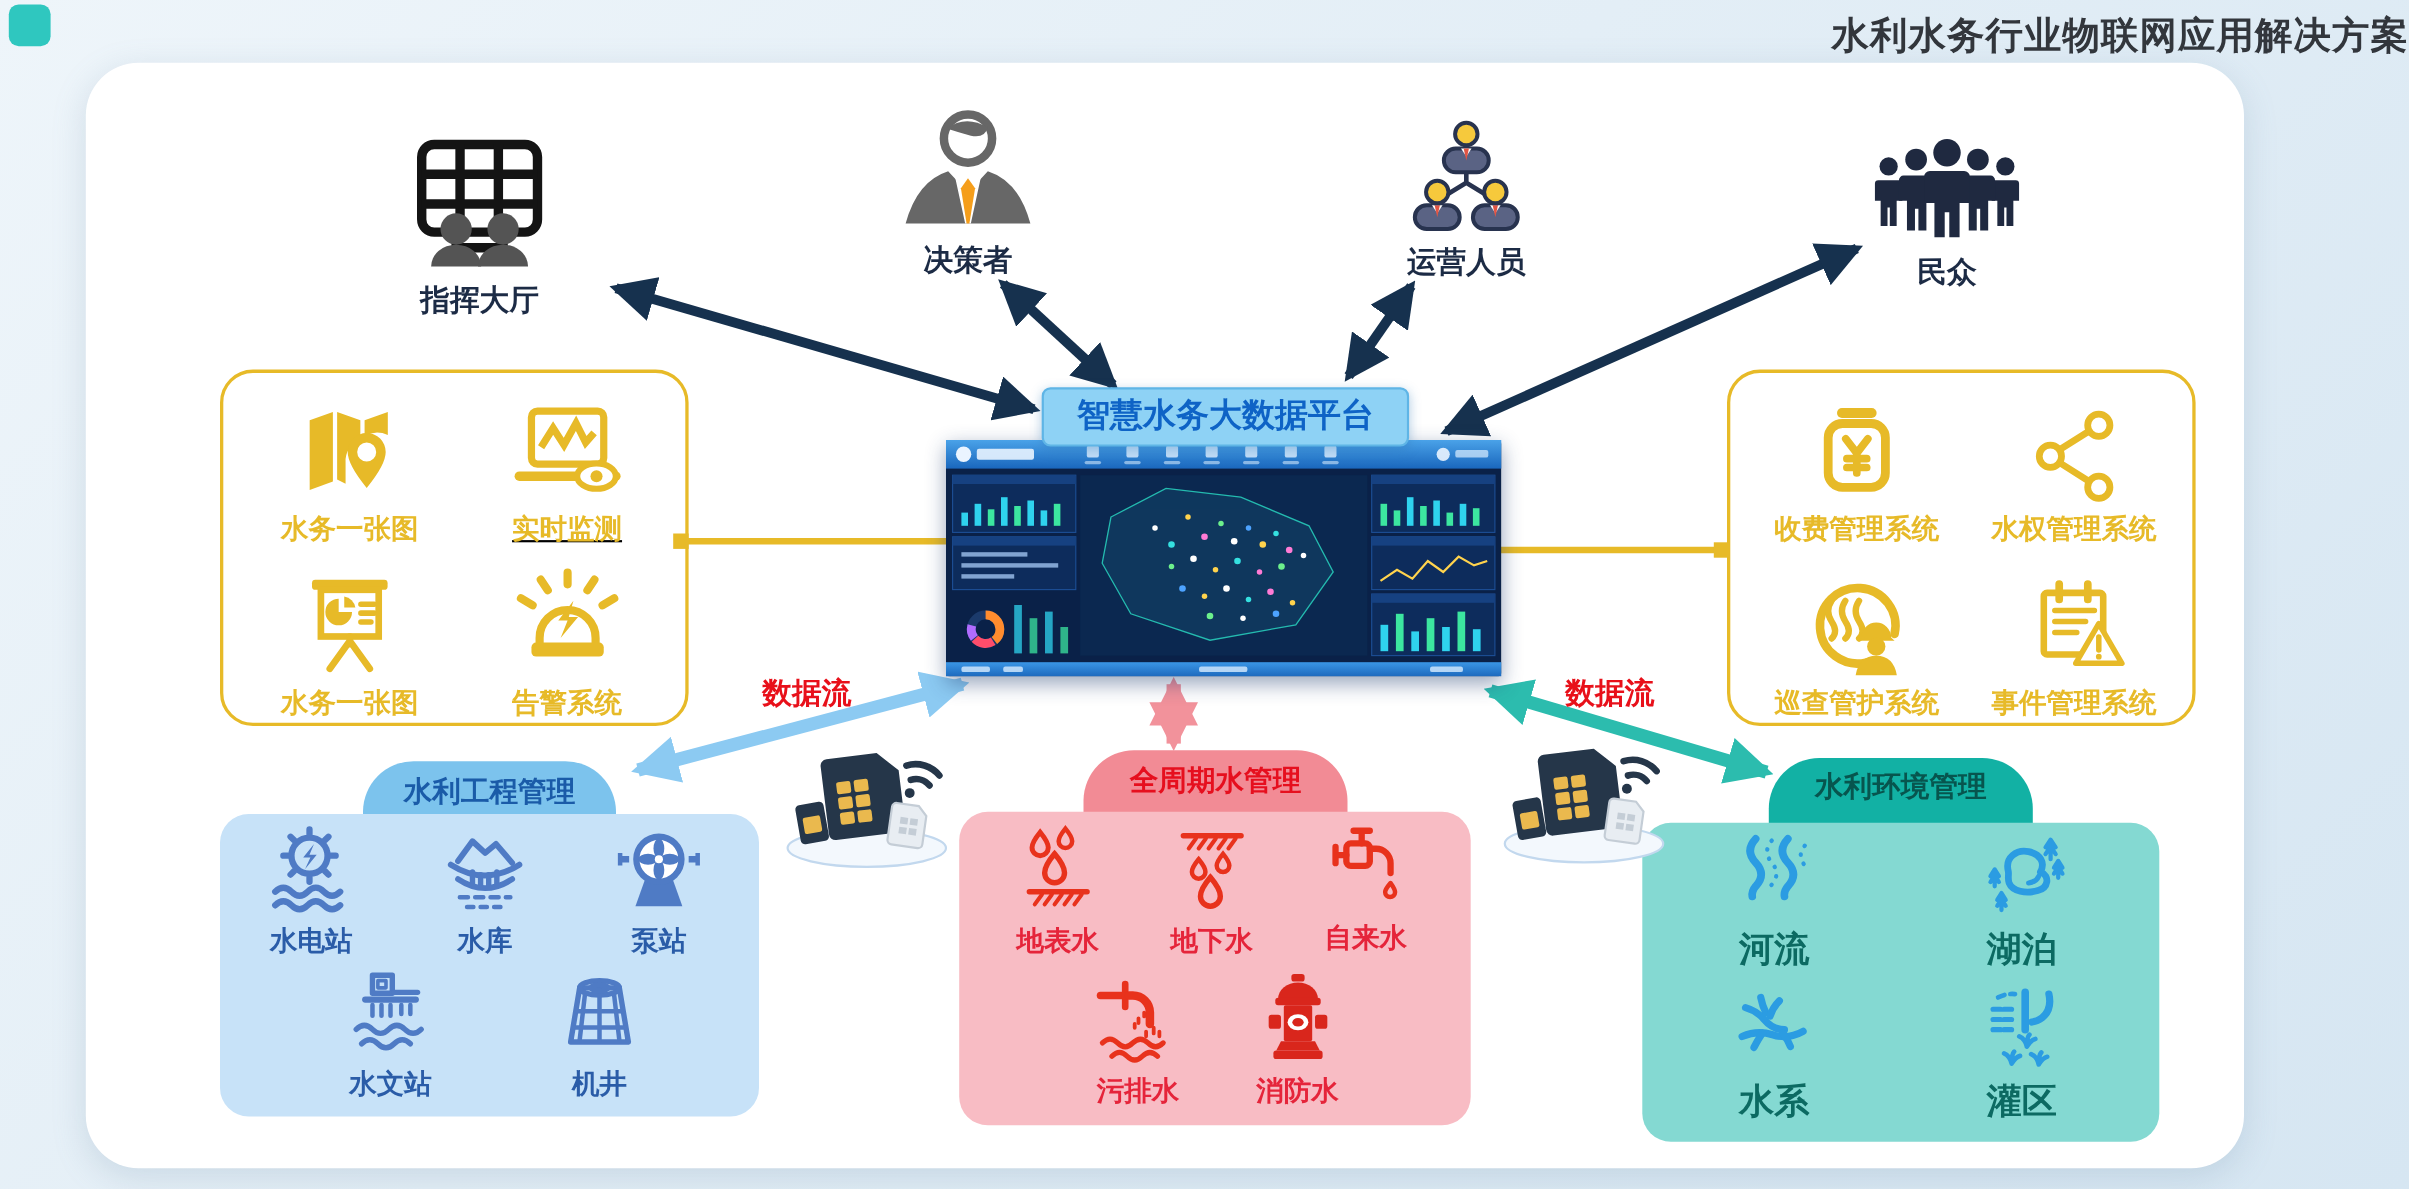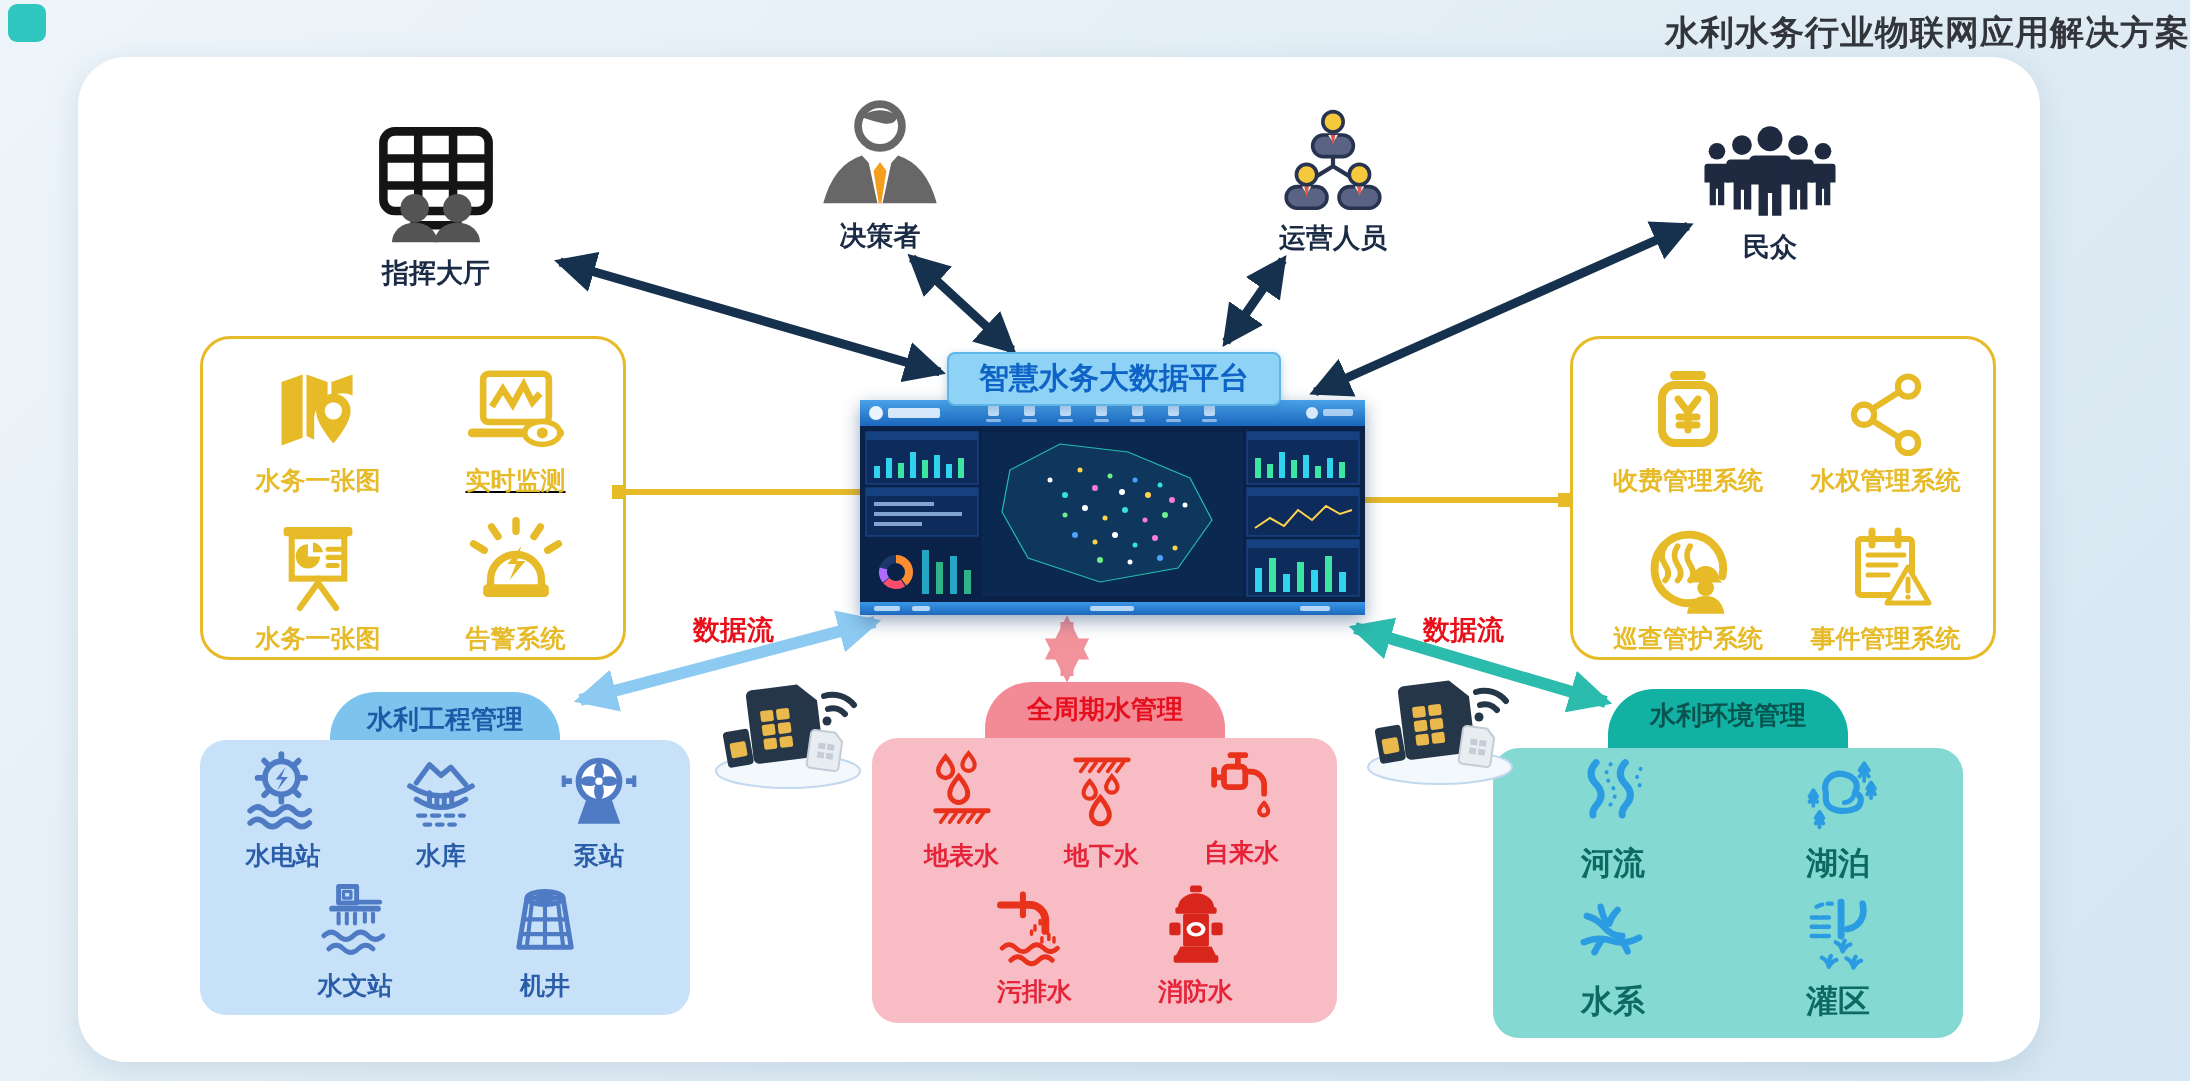--- a/index.html
+++ b/index.html
@@ -567,21 +567,21 @@
           <path d="M10,22 h24" stroke-width="8"></path>
           <path d="M36,10 v24" stroke-width="7"></path>
           <path d="M40,22 h4 a18,18 0 0 1 18,18 v12" stroke-width="9"></path>
           <path d="M50,46 v5 M56,40 v4 M46,52 v4 M66,56 v6 M72,60 v5 M58,60 v5" stroke-width="4"></path>
           <path d="M12,72 q8,-8 16,0 t16,0 t16,0 t16,0" stroke-width="5.5"></path>
           <path d="M22,86 q8,-8 16,0 t16,0 t16,0" stroke-width="5.5"></path>
         </g>
       </svg>
       <div class="lbl lbl-red">污排水</div>
     </div>
-    <div class="item" style="left:256px;top:144px;width:135px;height:126px;">
+    <div class="item" style="left:240px;top:144px;width:135px;height:126px;">
       <svg width="86" height="92" viewBox="0 0 100 100">
         <g fill="#d9261c">
           <rect x="43" y="4" width="14" height="8" rx="3"></rect>
           <path d="M29,30 a21,17 0 0 1 42,0 z"></path>
           <rect x="26" y="29" width="48" height="8" rx="3"></rect>
           <rect x="35" y="37" width="30" height="38" rx="2"></rect>
           <rect x="19" y="47" width="13" height="15" rx="3"></rect>
           <rect x="68" y="47" width="13" height="15" rx="3"></rect>
           <path d="M32,75 h36 l5,10 h-46 z"></path>
           <rect x="24" y="85" width="52" height="9" rx="3"></rect>

